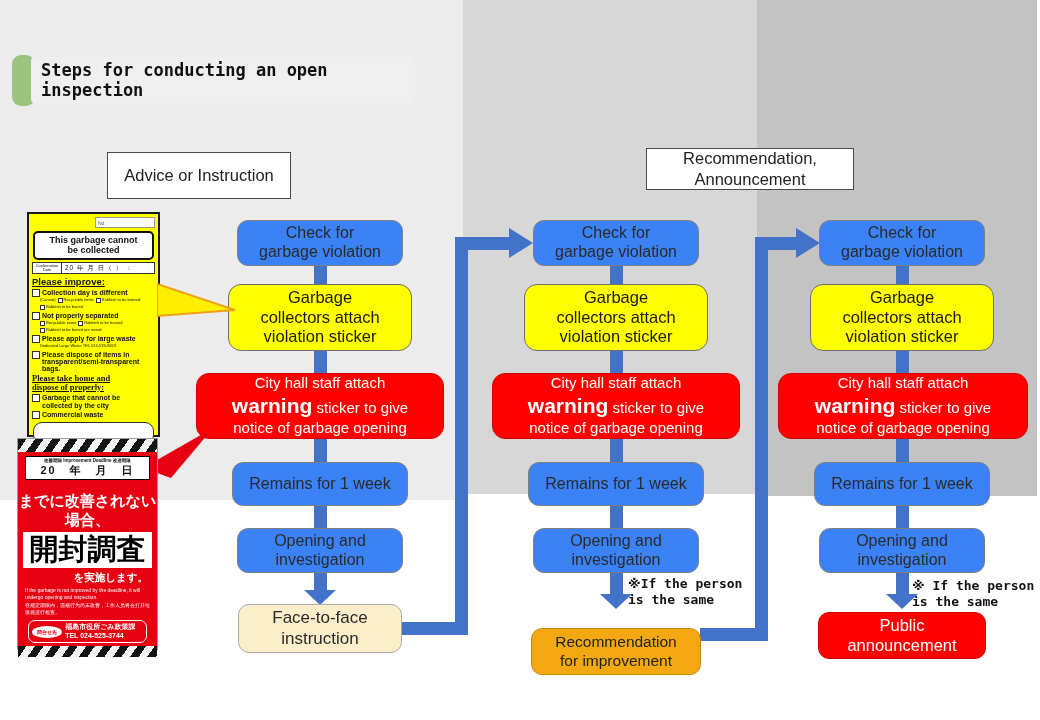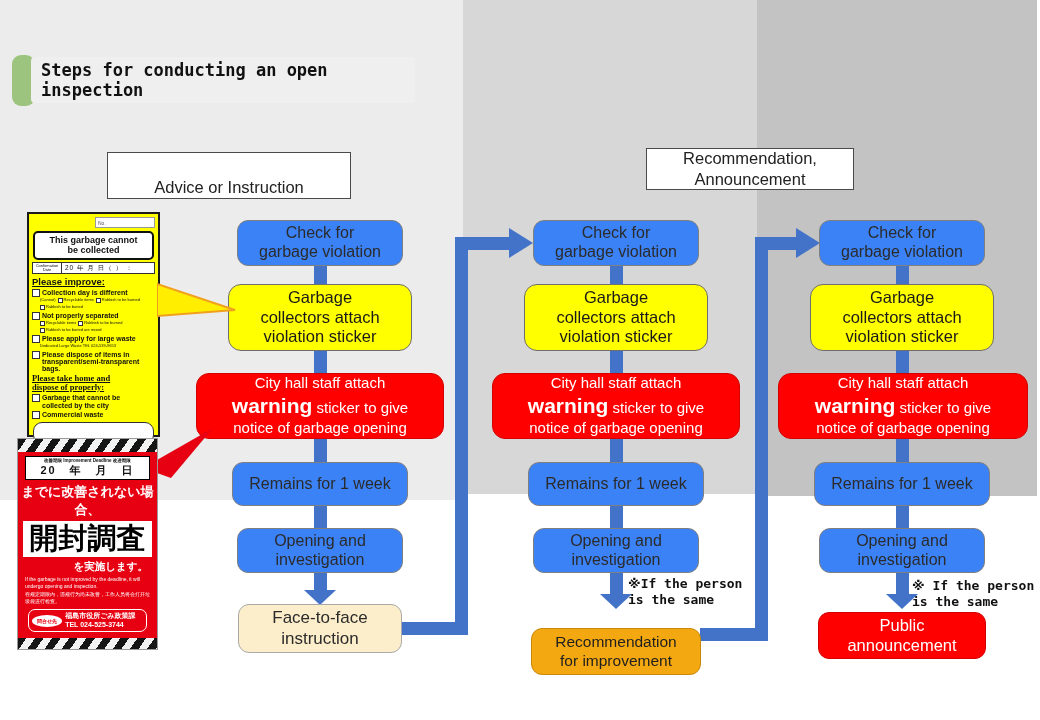--- a/index.html
+++ b/index.html
@@ -14,21 +14,21 @@
 
   
   #title-accent{position:absolute;left:12px;top:55px;width:23px;height:51px;background:#9cc47e;border-radius:9px;}
   #title-box{position:absolute;left:31px;top:57px;width:384px;height:46px;background:#efefef;border-radius:4px;
              display:flex;align-items:center;padding-left:10px;box-sizing:border-box;
              font-family:"DejaVu Sans Mono","DejaVu Sans",monospace;font-weight:bold;font-size:17px;color:#111;}
 
   
   .hdr{position:absolute;background:#fff;border:1.5px solid #4a4a4a;display:flex;flex-direction:column;
        align-items:center;justify-content:center;text-align:center;font-size:16.5px;color:#222;box-sizing:border-box;line-height:1.25;}
-  #hdr-advice{left:107px;top:152px;width:244px;height:47px;justify-content:flex-end;}
+  #hdr-advice{left:107px;top:152px;width:184px;height:47px;}
   #hdr-recommendation{left:646px;top:148px;width:208px;height:42px;}
 
   
   .box{position:absolute;box-sizing:border-box;display:flex;flex-direction:column;align-items:center;justify-content:center;
        text-align:center;white-space:pre-line;line-height:1.18;}
   .white-box{background:#3b82f6;border:1.5px solid #7f7f7f;border-radius:11px;color:#2b2b2b;font-size:16px;}
   .yellow-box{background:#ffff00;border:1.5px solid #6e6e6e;border-radius:13px;color:#1a1a1a;font-size:16.5px;}
   .red-box{background:#fe0000;border:1px solid #d40000;border-radius:13px;color:#fff;font-size:15px;line-height:1.25;}
   .red-box .big{font-size:21px;font-weight:bold;}
   .cream-box{background:#fdeecb;border:1.5px solid #a9a9a9;border-radius:11px;color:#2b2b2b;font-size:17px;}
@@ -69,21 +69,21 @@
   .ys-footer{font-size:5.5px;font-weight:bold;text-align:center;line-height:1.25;}
 
   
   #red-sticker{position:absolute;left:17px;top:438px;width:141px;height:212px;background:#e60012;
                border:1px solid #9a9a9a;box-sizing:border-box;display:flex;flex-direction:column;}
   .rs-hazard{height:13px;background:repeating-linear-gradient(125deg,#151515 0 7px,#f2f2f2 7px 14px);flex:none;}
   .rs-hazard-b{height:11px;background:repeating-linear-gradient(125deg,#151515 0 7px,#f2f2f2 7px 14px);flex:none;margin-top:auto;}
   .rs-deadline{margin:4px 7px 2px;background:#fff;border:1px solid #000;text-align:center;padding:1px 0;}
   .rs-deadline-h{font-size:4.5px;font-weight:bold;color:#111;}
   .rs-deadline-v{font-size:11px;font-weight:bold;color:#111;letter-spacing:2px;}
-  .rs-note{color:#fff;font-weight:bold;font-size:13px;text-align:center;margin:1px 0 2px;}
+  .rs-note{color:#fff;font-weight:bold;font-size:15px;text-align:center;margin:10px 0 2px;}
   .rs-main{margin:0 5px;background:#fff;color:#000;text-align:center;font-size:29px;font-weight:900;line-height:1.1;padding:2px 0;}
   .rs-suffix{color:#fff;font-weight:bold;font-size:10.5px;text-align:right;padding-right:9px;margin:3px 0 2px;}
   .rs-small{color:#fff;font-size:5px;line-height:1.35;padding:0 7px;}
   .rs-contact{margin:4px 10px 3px;border:1.5px solid #fff;border-radius:7px;display:flex;align-items:center;gap:3px;padding:2px 3px;}
   .rs-oval{background:#fff;color:#e60012;border-radius:50%;font-size:5px;font-weight:bold;padding:3px 5px;flex:none;}
   .rs-contact-txt{color:#fff;font-size:7px;font-weight:bold;line-height:1.25;}
 
   .callout{position:absolute;}
 </style>
 </head>

